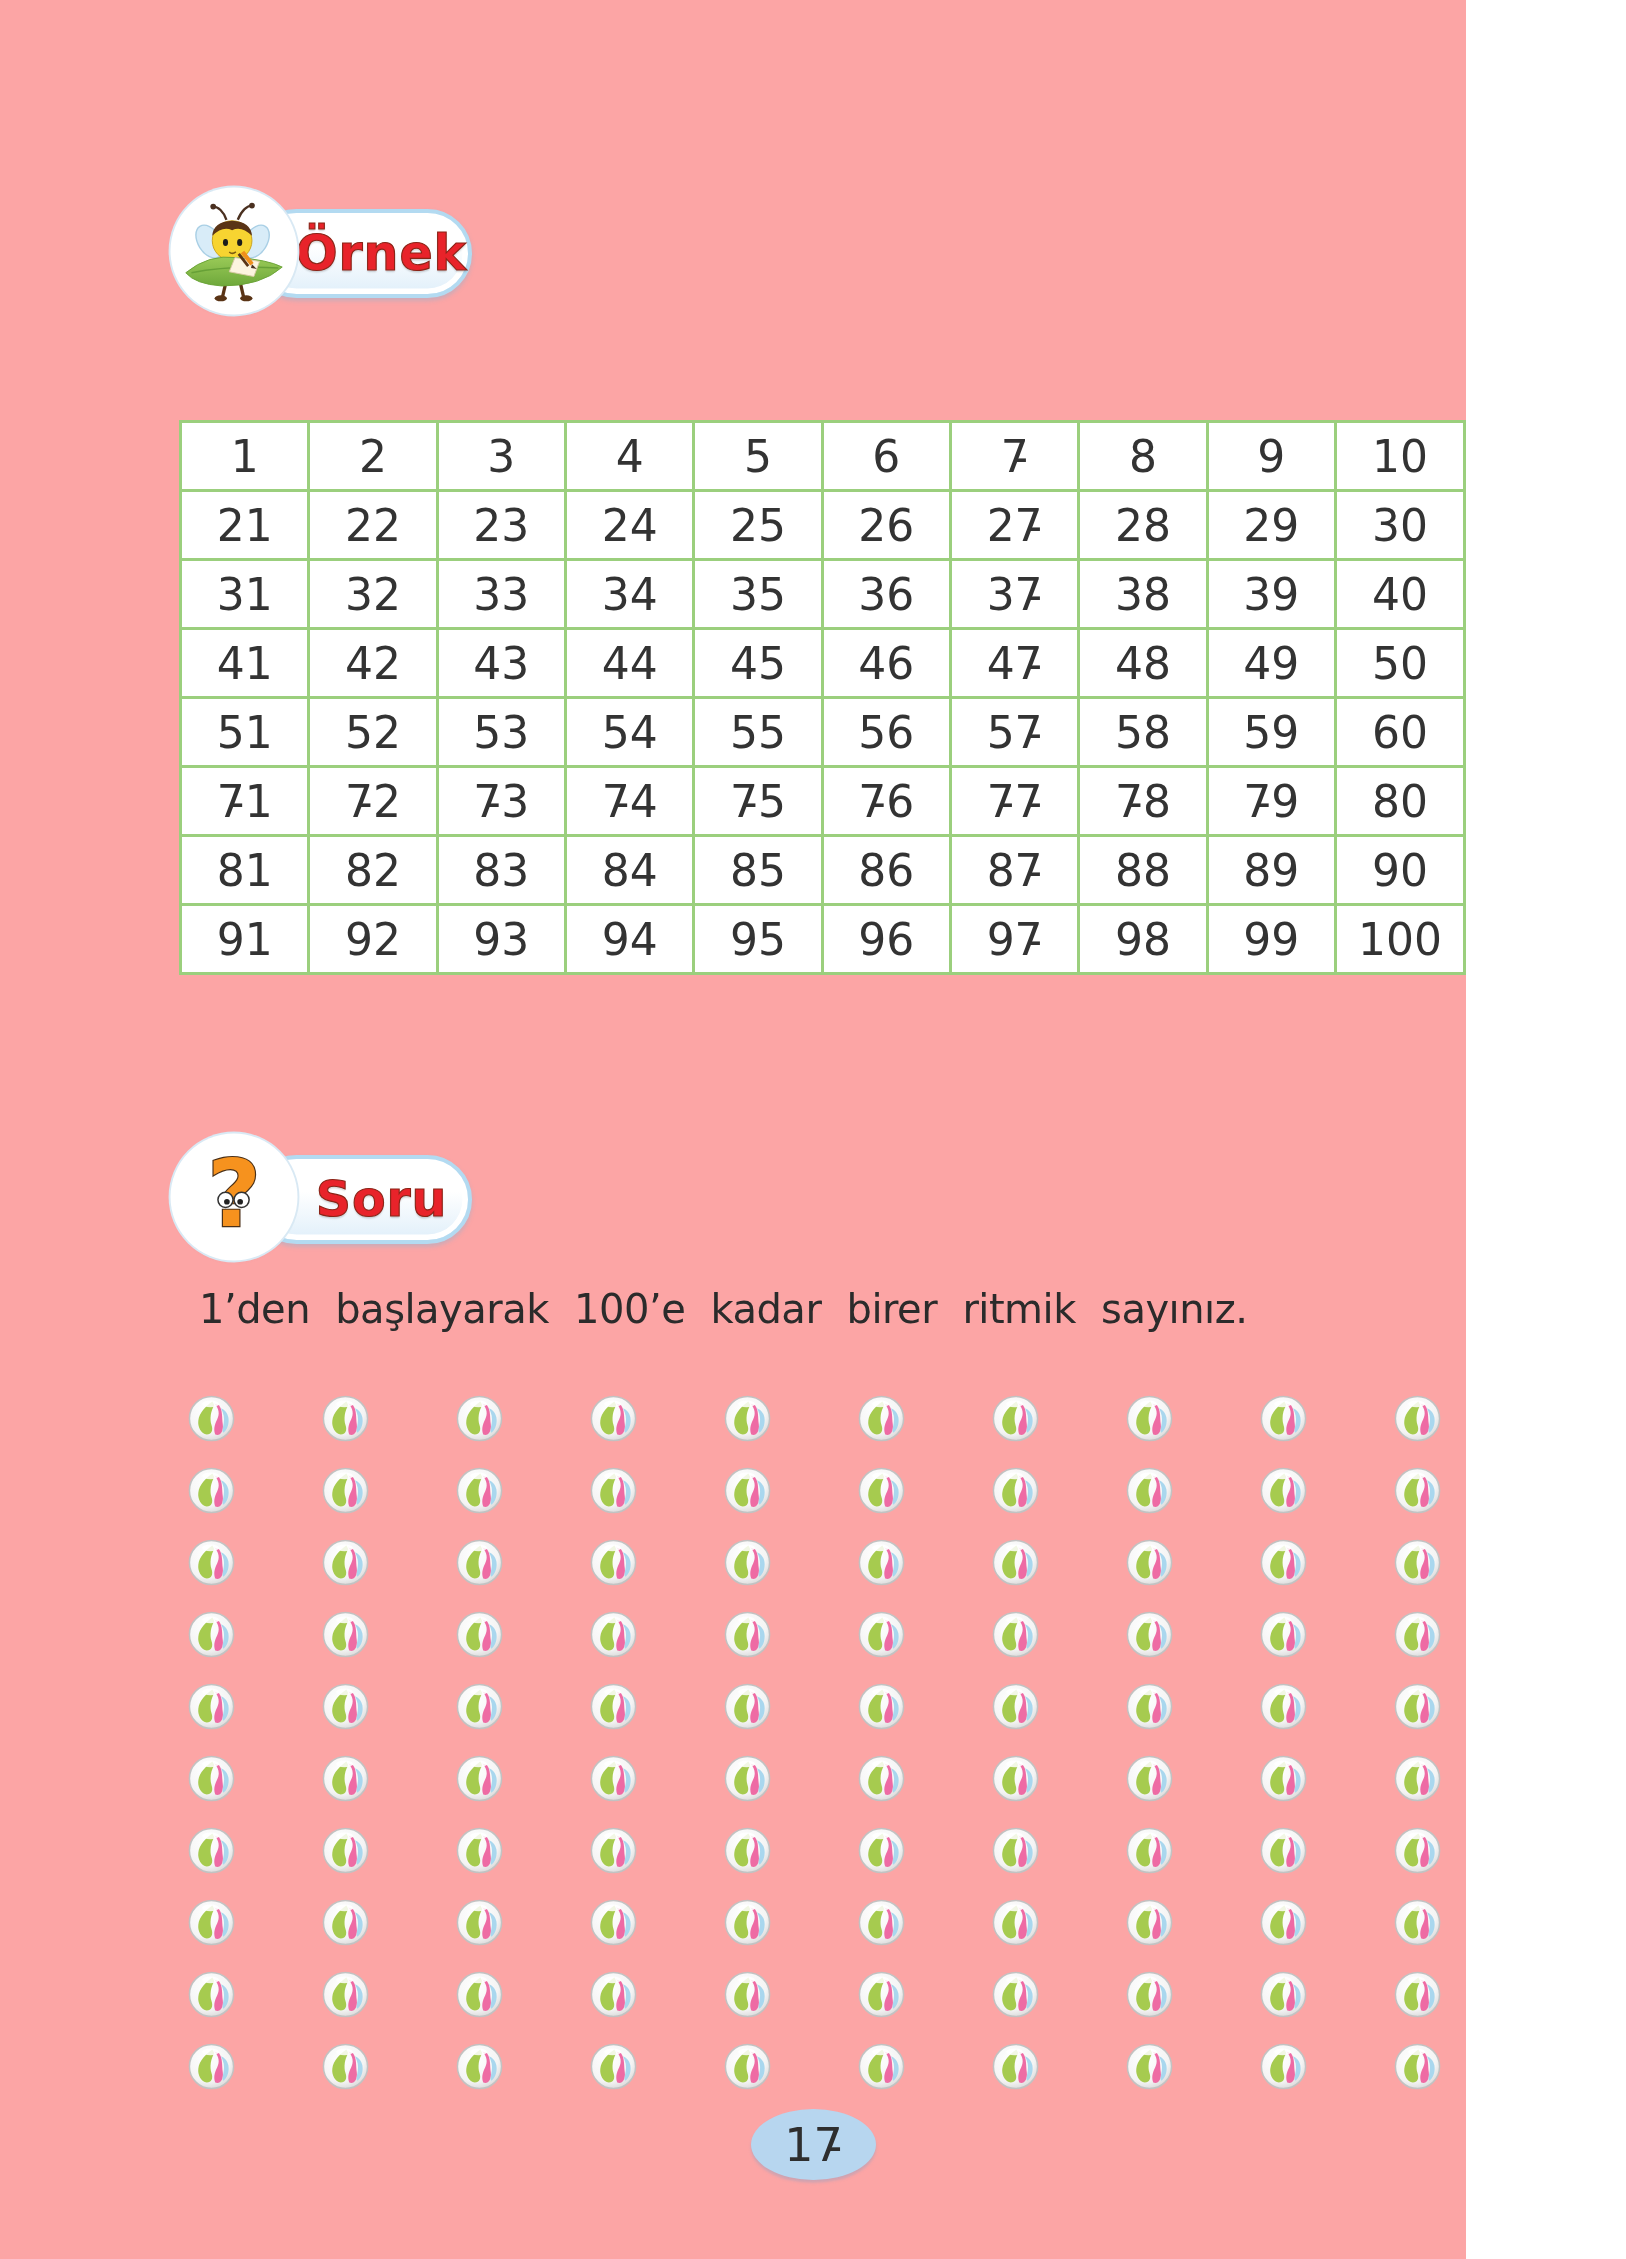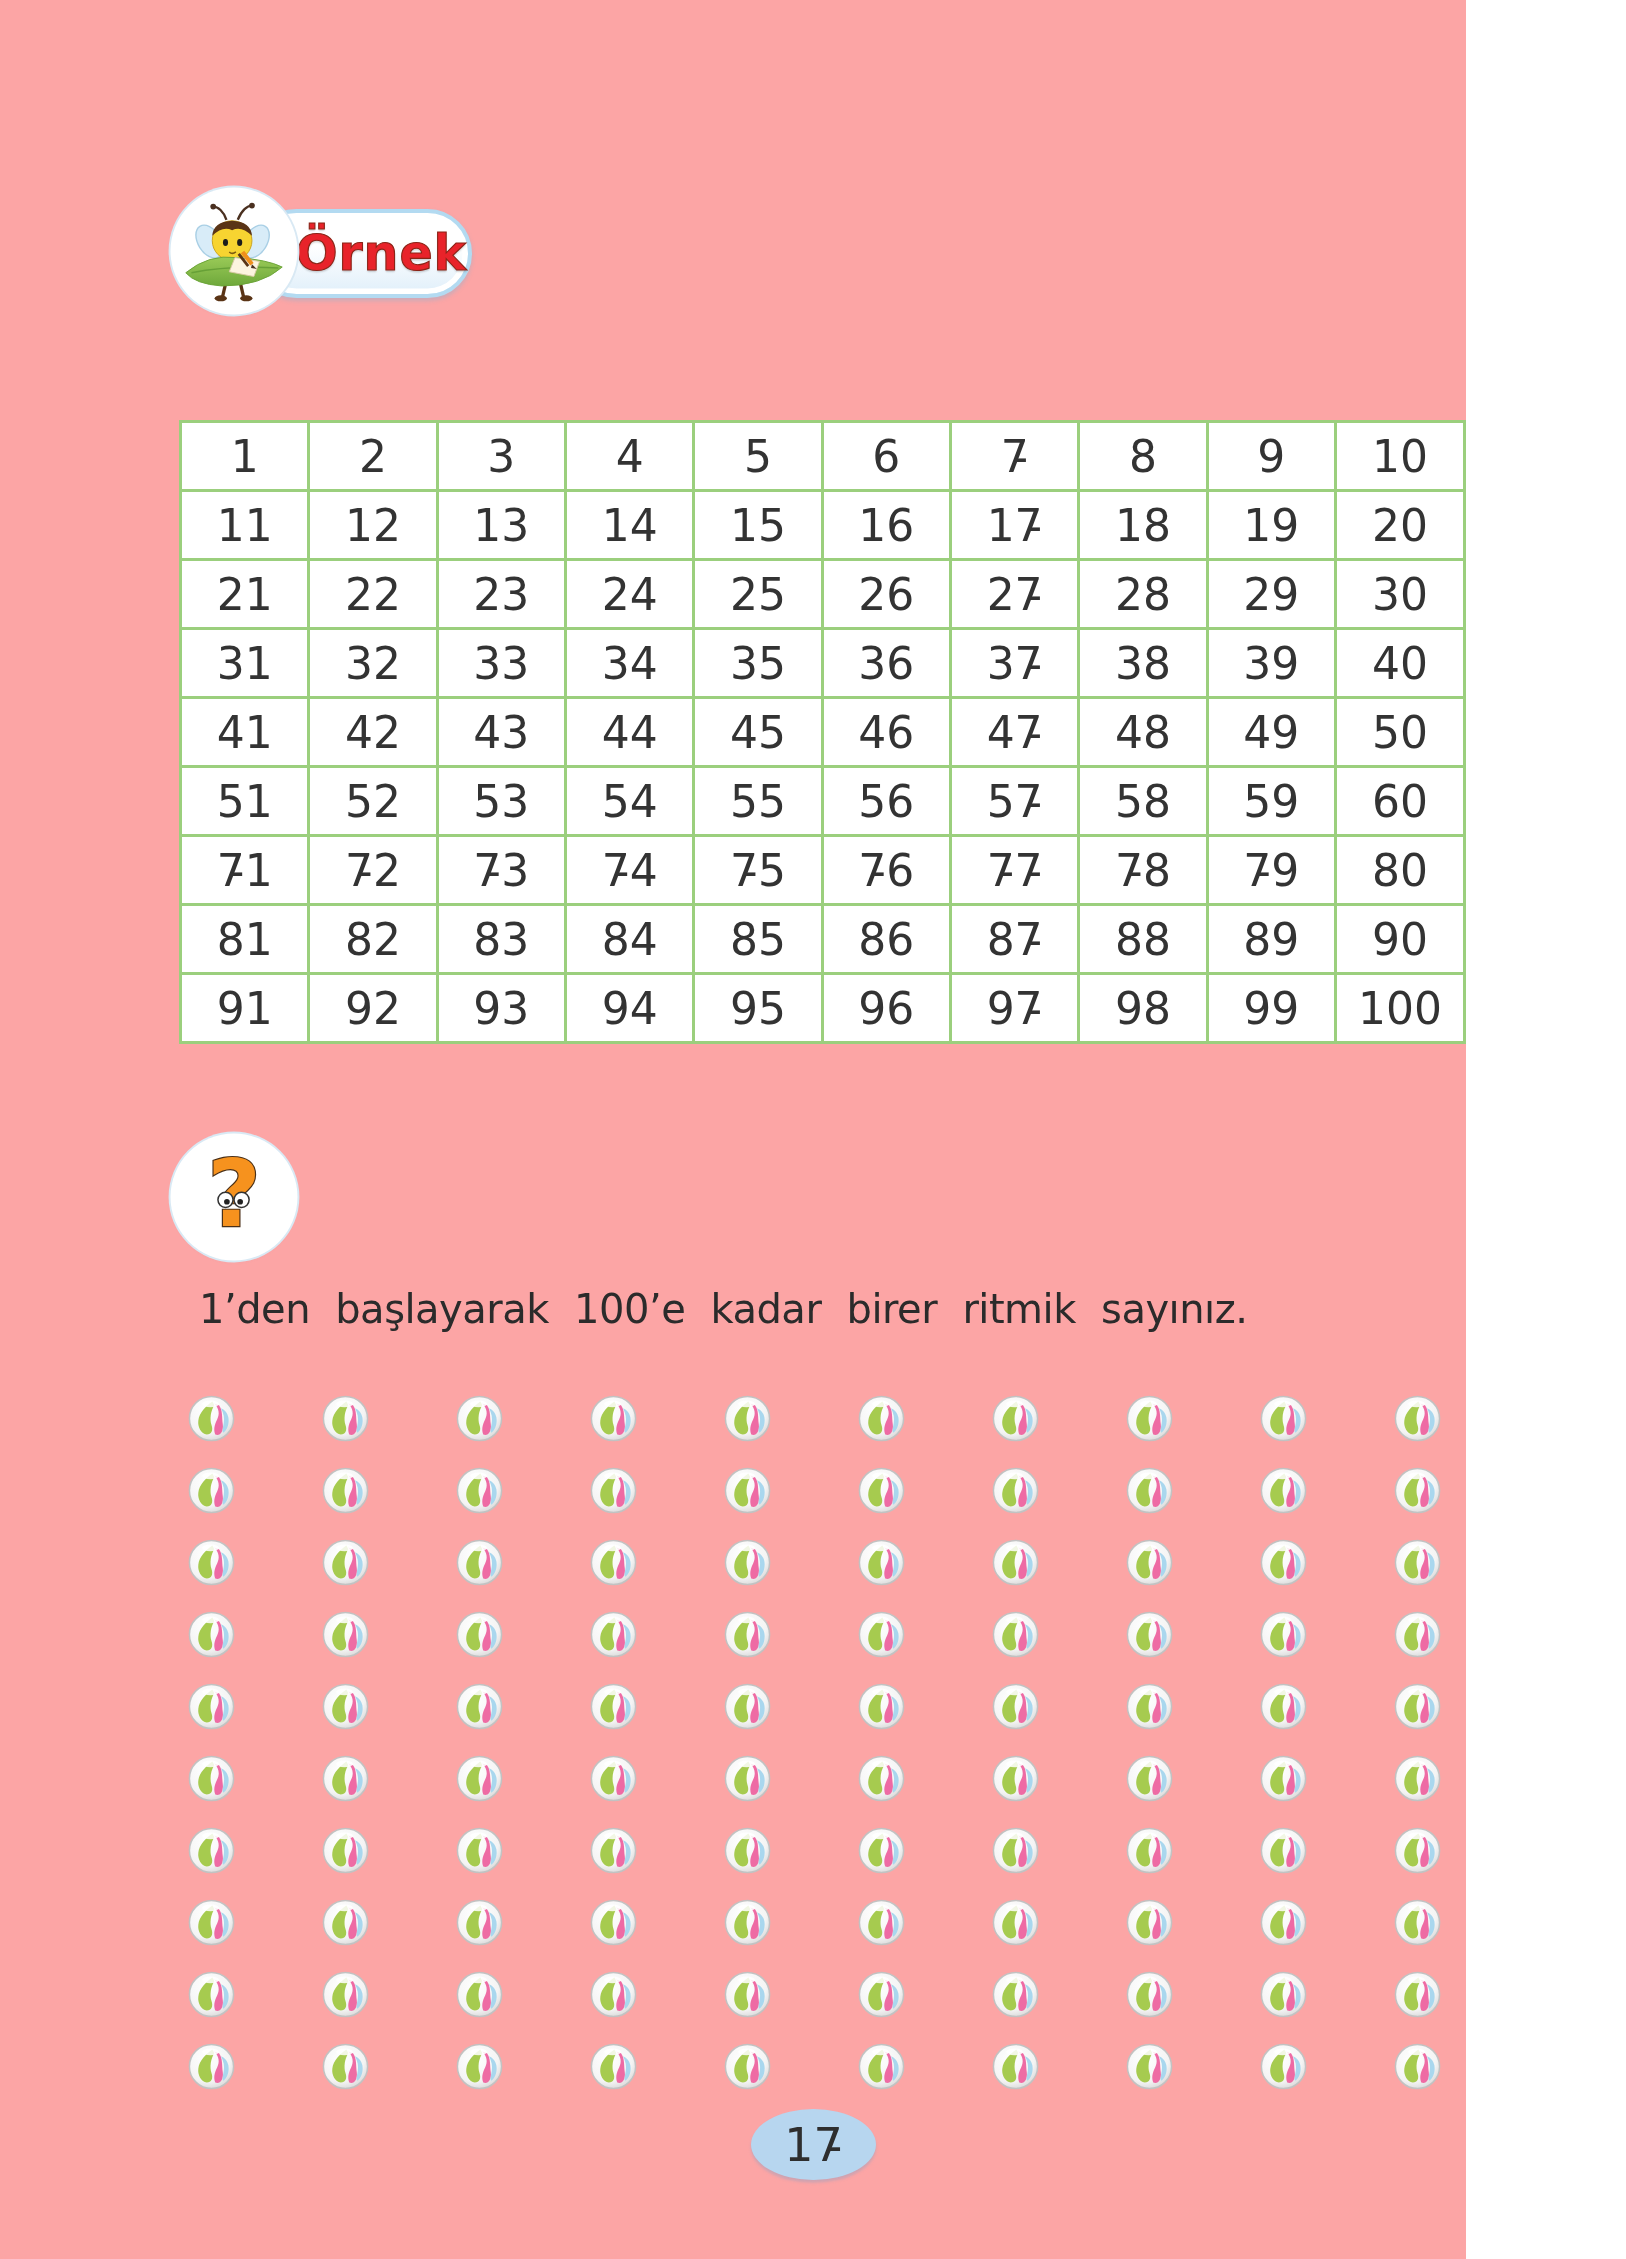--- a/index.html
+++ b/index.html
@@ -124,32 +124,20 @@
           <td>1</td>
           <td>2</td>
           <td>3</td>
           <td>4</td>
           <td>5</td>
           <td>6</td>
           <td>7̵</td>
           <td>8</td>
           <td>9</td>
           <td>10</td>
-        </tr>
-        <tr>
-          <td>11</td>
-          <td>12</td>
-          <td>13</td>
-          <td>14</td>
-          <td>15</td>
-          <td>16</td>
-          <td>17̵</td>
-          <td>18</td>
-          <td>19</td>
-          <td>20</td>
         </tr>
         <tr>
           <td>21</td>
           <td>22</td>
           <td>23</td>
           <td>24</td>
           <td>25</td>
           <td>26</td>
           <td>27̵</td>
           <td>28</td>
@@ -225,20 +213,23 @@
           <td>96</td>
           <td>97̵</td>
           <td>98</td>
           <td>99</td>
           <td>100</td>
         </tr>
       </tbody>
   </table>
 
   <div class="badge" id="soru-badge">
+    <div class="badge-pill">
+      <span class="badge-label">Soru</span>
+    </div>
     <div class="badge-circle">
       <svg viewBox="0 0 110 110" width="104" height="104" style="overflow:visible">
         <text x="55" y="86" text-anchor="middle" font-size="98" font-weight="bold" font-family="DejaVu Sans, sans-serif" fill="#f6921e" stroke="#4a3018" stroke-width="2.5" paint-order="stroke">?</text>
         <circle cx="46" cy="58" r="8" fill="#ffffff" stroke="#333333" stroke-width="1.6"></circle>
         <circle cx="63" cy="58" r="8" fill="#ffffff" stroke="#333333" stroke-width="1.6"></circle>
         <circle cx="47.5" cy="60" r="3" fill="#222222"></circle>
         <circle cx="61.5" cy="60" r="3" fill="#222222"></circle>
       </svg>
     </div>
   </div>

